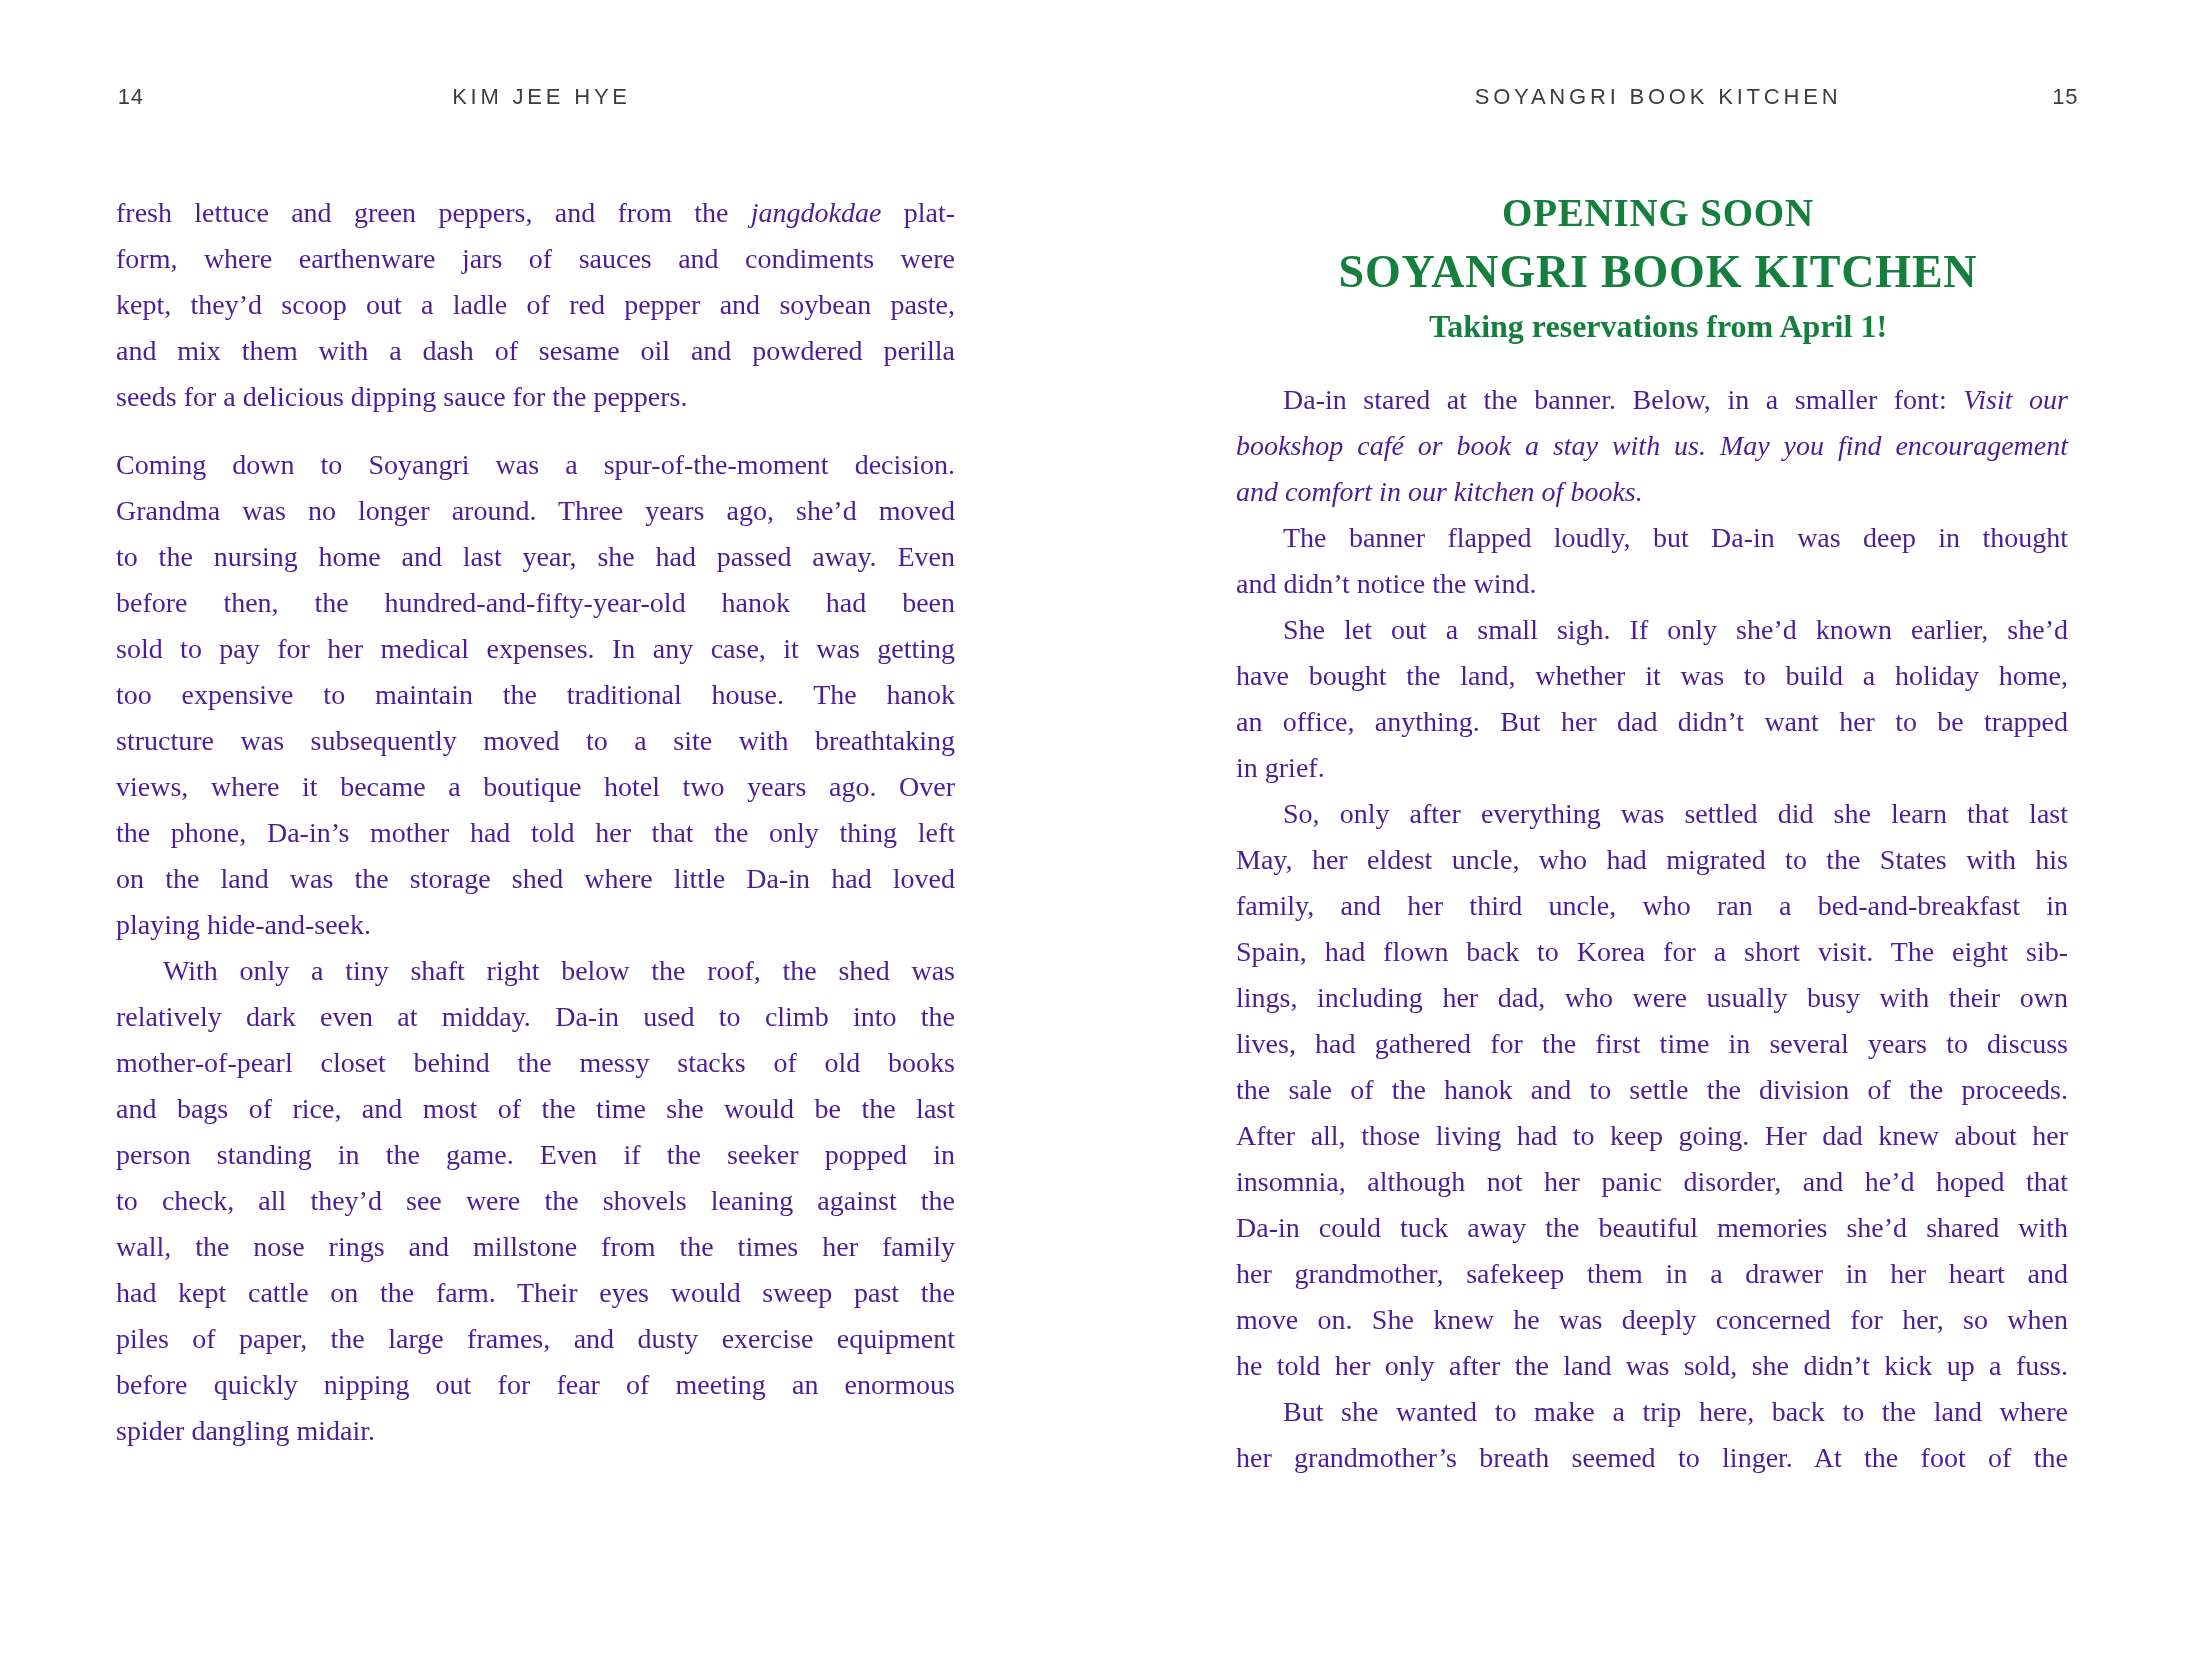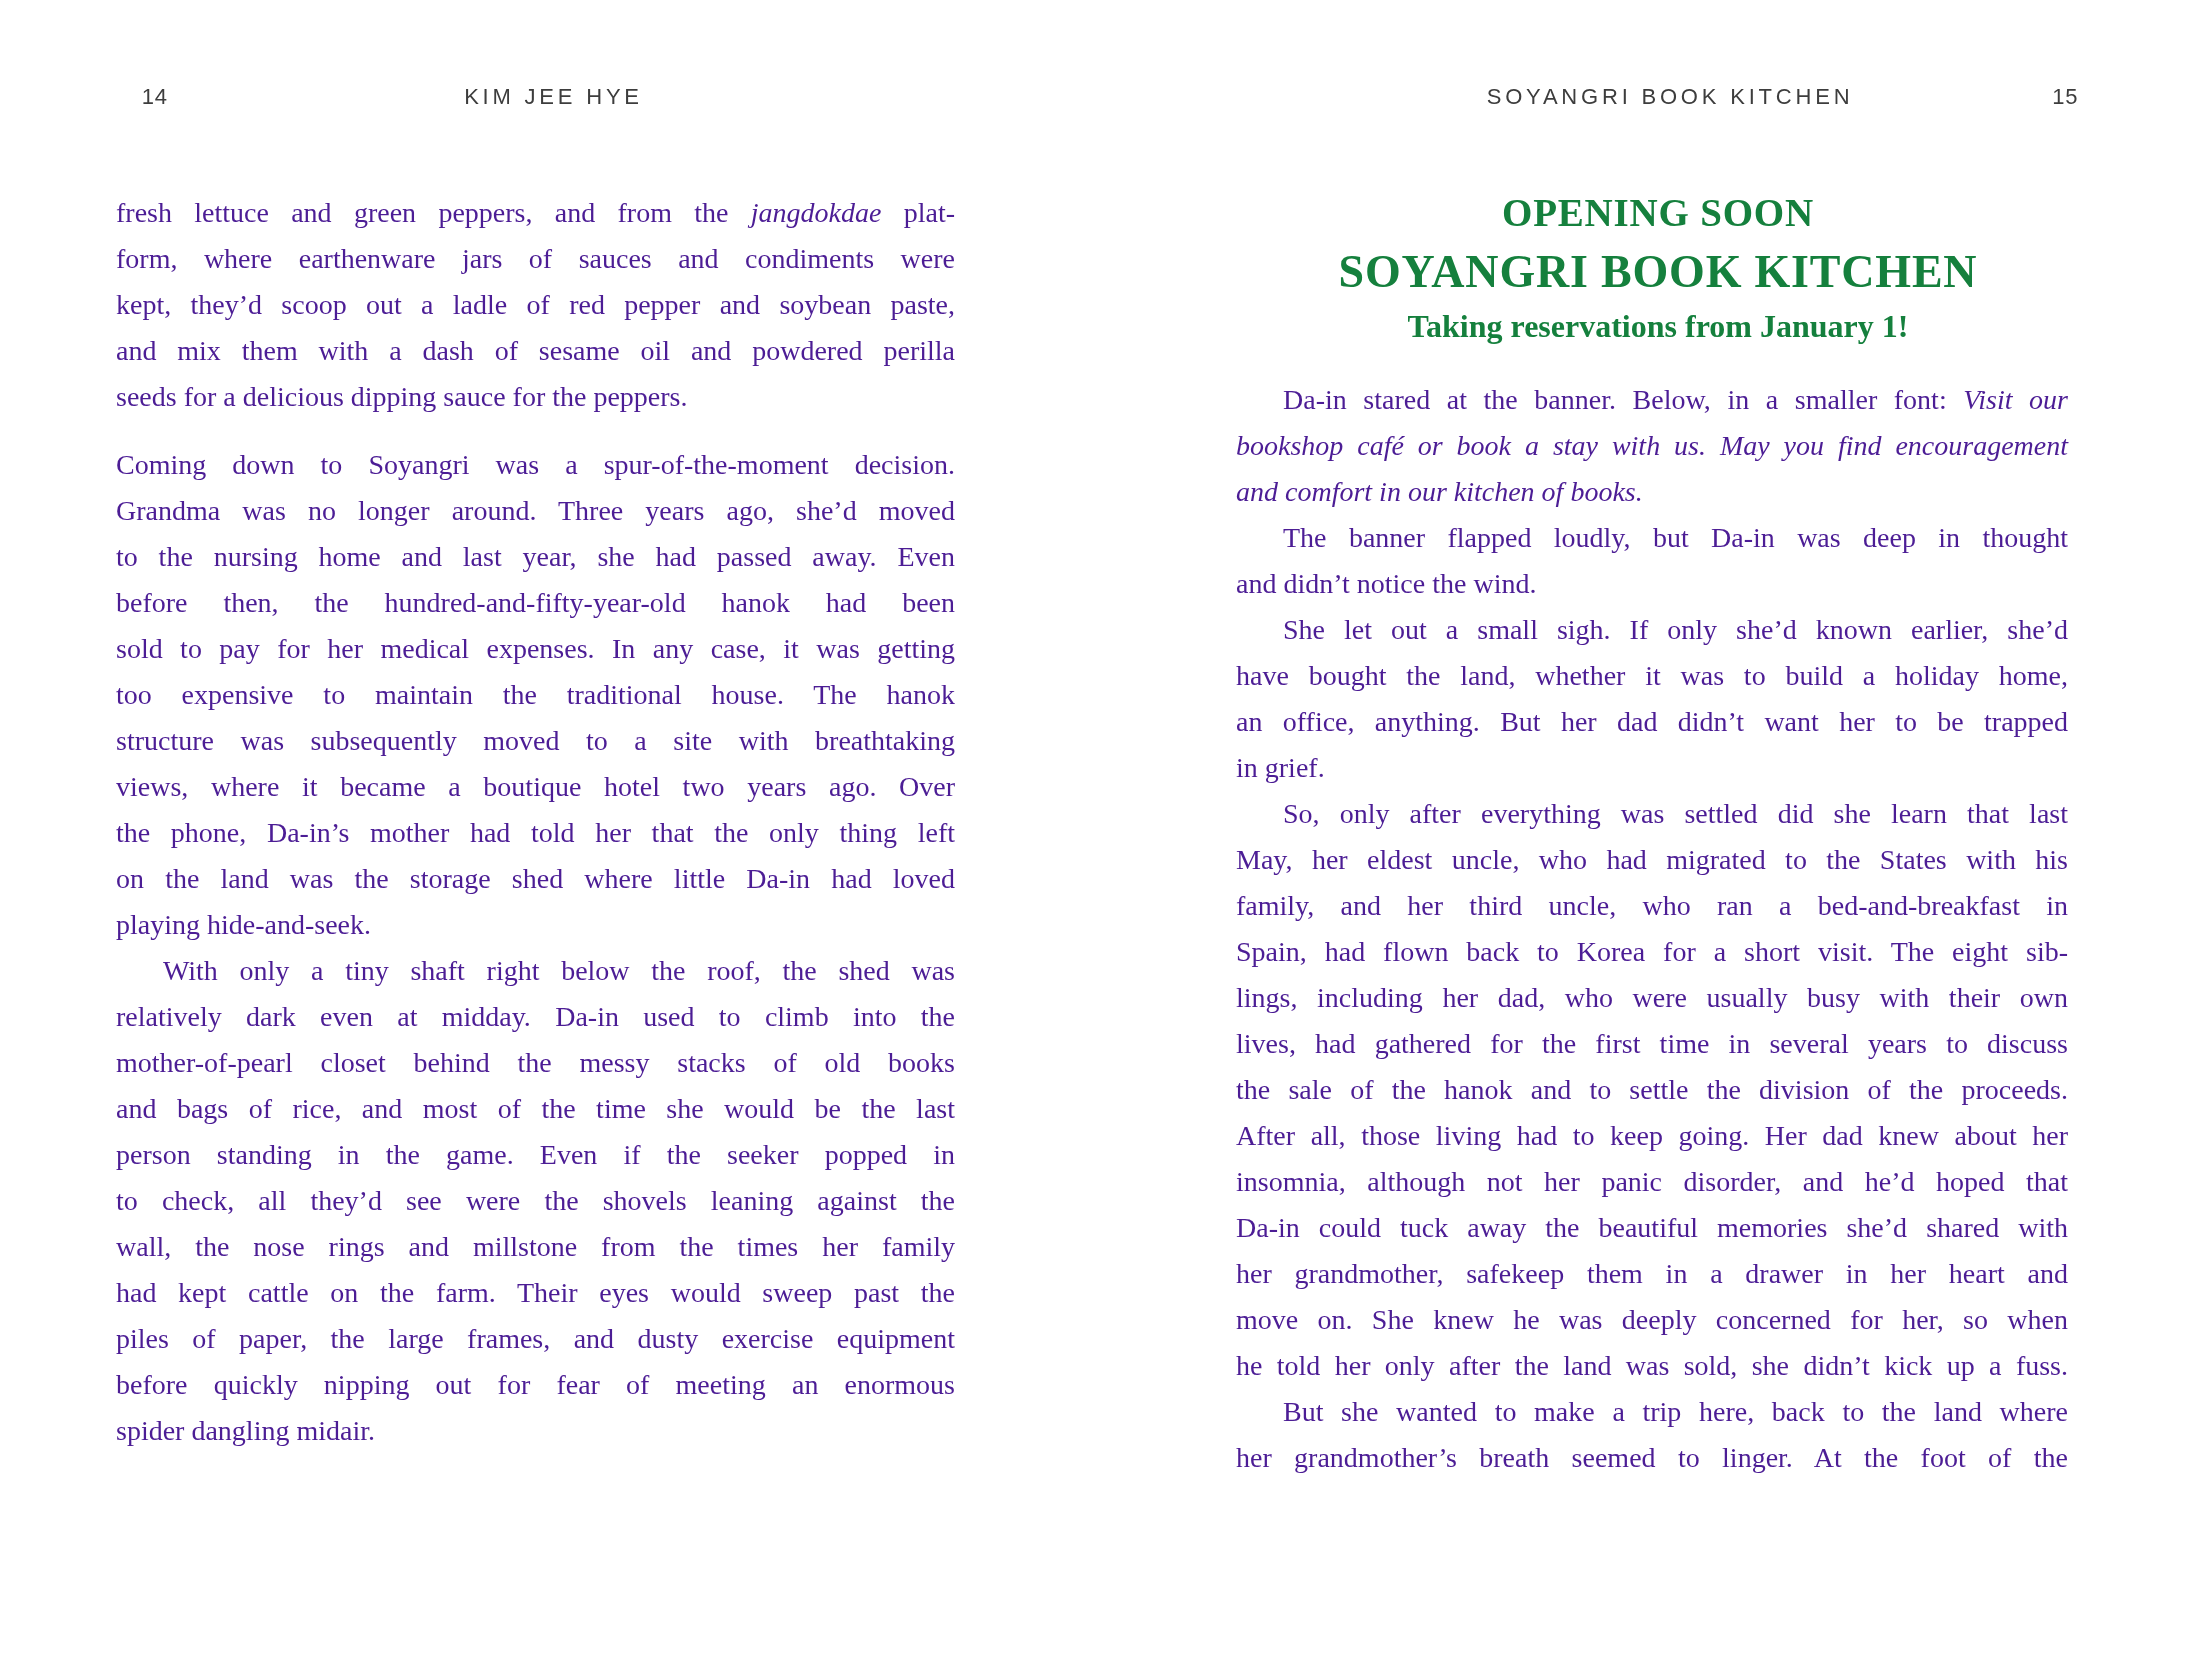--- a/index.html
+++ b/index.html
@@ -8,21 +8,21 @@
     font-family:"Liberation Serif", serif;
     -webkit-font-smoothing:antialiased;
   }
   .page{position:absolute;top:0;height:1654px;}
   #left-page{left:116px;width:851px;}
   #right-page{left:1236px;width:844px;}
 
   .runrow{
     position:absolute;top:83px;left:0;right:0;height:30.5px;
     font-family:"Liberation Sans", sans-serif;
-    font-size:22px;line-height:27px;color:#3d3d3d;margin-left:24px;
+    font-size:22px;line-height:27px;color:#3d3d3d;
   }
   .pagenum{position:absolute;top:0;letter-spacing:0.8px;}
   #left-page .pagenum{left:1.7px;}
   #right-page .pagenum{right:1.7px;}
   .runhead{position:absolute;left:0;right:0;text-align:center;letter-spacing:3.8px;white-space:nowrap;}
 
   .heading{position:absolute;left:0;right:0;text-align:center;color:#15803d;font-weight:bold;white-space:nowrap;}
   .h1{top:192px;font-size:39px;line-height:41px;letter-spacing:0.8px;}
   .h2{top:248px;font-size:46px;line-height:47px;letter-spacing:0.8px;}
   .h3{top:308px;font-size:32px;line-height:36px;}
@@ -86,21 +86,21 @@
     </div>
 </div>
 
 <div class="page" id="right-page">
   <div class="runrow">
     <div class="runhead">SOYANGRI BOOK KITCHEN</div>
     <span class="pagenum">15</span>
   </div>
   <div class="heading h1">OPENING SOON</div>
   <div class="heading h2">SOYANGRI BOOK KITCHEN</div>
-  <div class="heading h3">Taking reservations from January 1!</div>
+  <div class="heading h3">Taking reservations from April 1!</div>
   <div class="body-text">
       <div class="para indent">
         <div class="ln"><span>Da-in stared at the banner. Below, in a smaller font: </span><i>Visit our</i></div>
         <div class="ln"><i>bookshop café or book a stay with us. May you find encouragement</i></div>
         <div class="ln last"><i>and comfort in our kitchen of books.</i></div>
       </div>
       <div class="para indent">
         <div class="ln"><span>The banner flapped loudly, but Da-in was deep in thought</span></div>
         <div class="ln last"><span>and didn’t notice the wind.</span></div>
       </div>

